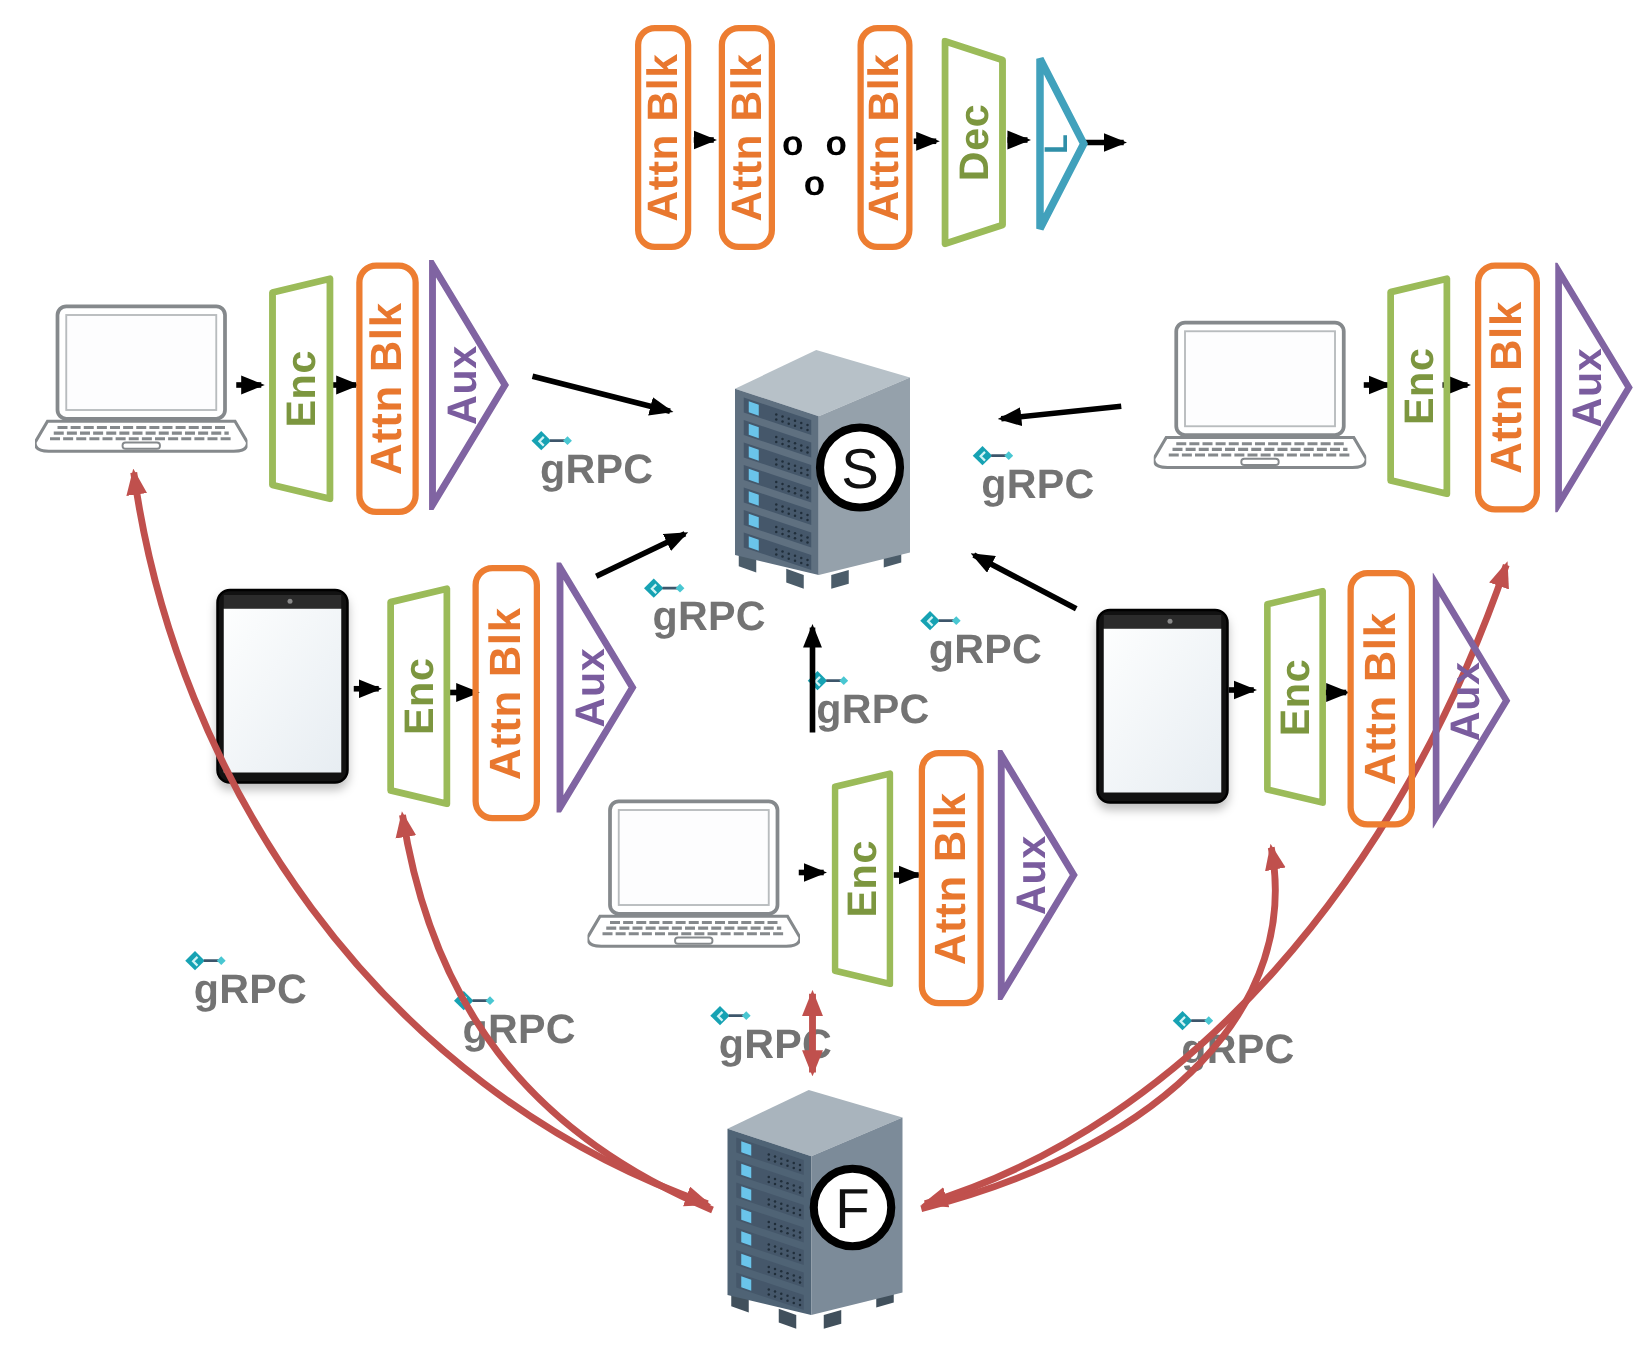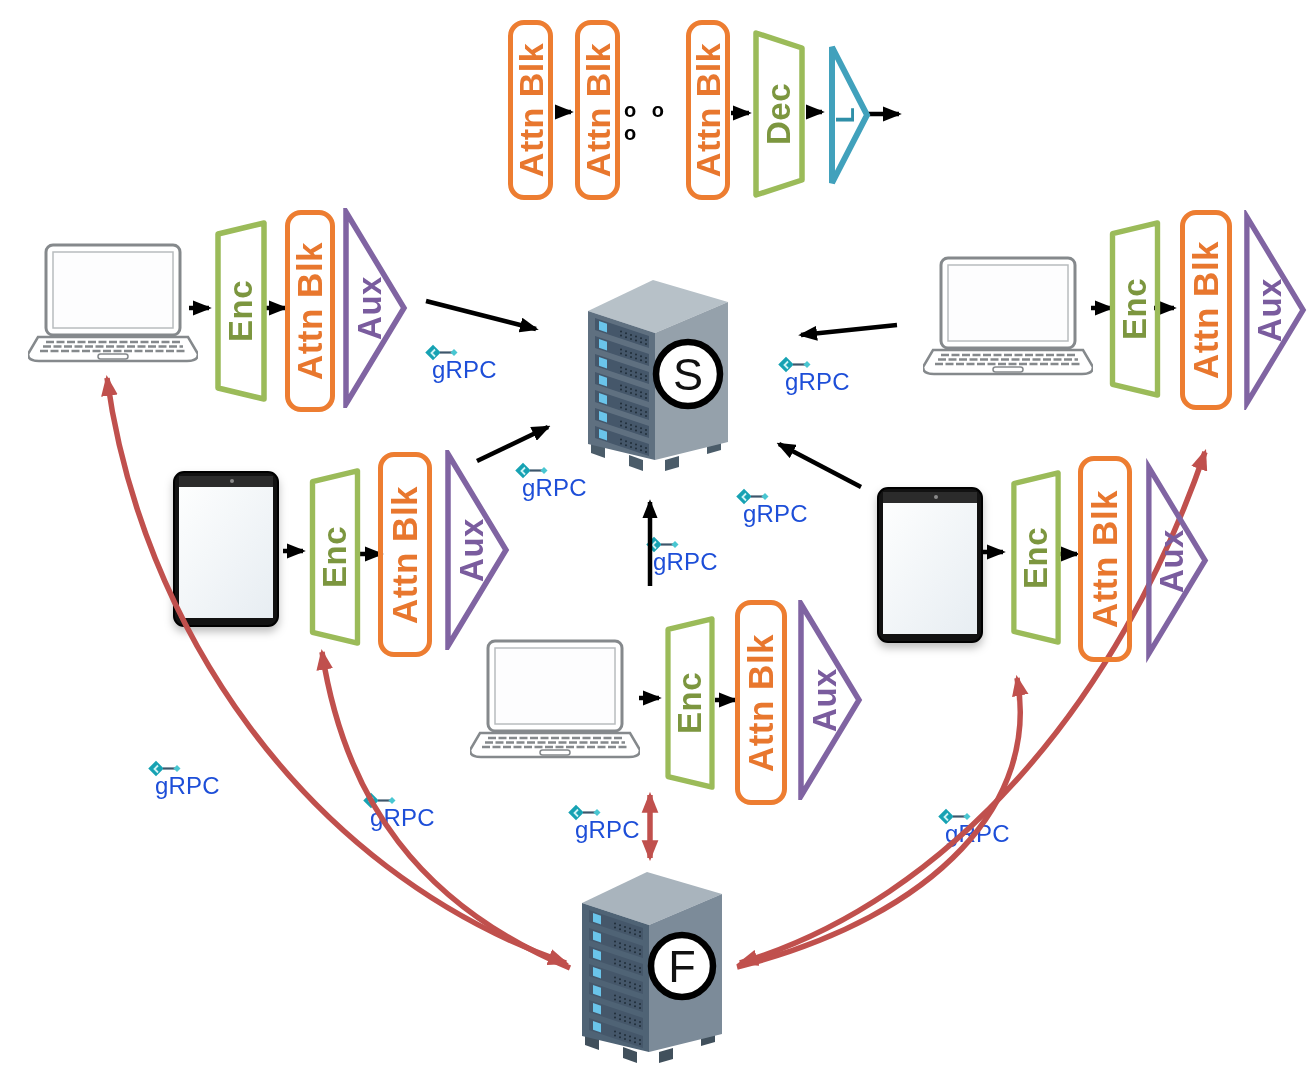--- a/index.html
+++ b/index.html
@@ -11,22 +11,22 @@
   #red-layer{z-index:30}
   #black-layer{z-index:40}
   .blk{position:absolute;z-index:50}
   .attn{border:5px solid #ED7D31;border-radius:16px;background:transparent;box-sizing:border-box}
   .vlabel{position:absolute;left:50%;top:50%;transform:translate(-50%,-50%) rotate(-90deg);
           white-space:nowrap;letter-spacing:.5px;font-weight:600}
   .t-or{color:#E8772E;font-size:35px}
   .t-gr{color:#7C963F;font-size:33px}
   .t-pu{color:#7A5C9E;font-size:33px}
   .t-te{color:#2F8FA8;font-size:26px}
-  .dots{position:absolute;z-index:50;font-size:20px;font-weight:700;letter-spacing:5px;color:#000;text-align:left}
-  .grpc-text{display:block;padding:8px 0 0 2px;font-size:24px;font-weight:400;color:#1d4ed8;letter-spacing:.2px}
+  .dots{position:absolute;z-index:50;font-size:28px;font-weight:700;letter-spacing:5px;color:#000;text-align:center}
+  .grpc-text{display:block;padding:8px 0 0 2px;font-size:33px;font-weight:700;color:#737373;letter-spacing:.2px}
   .grpc-icon{position:absolute;left:-6px;top:-5px}
   .badge-txt{font-size:45px;fill:#111;font-weight:400}
   svg{display:block}
 </style>
 </head>
 <body>
 
 <div id="canvas">
 
   <svg width="0" height="0" style="position:absolute" aria-hidden="true">

